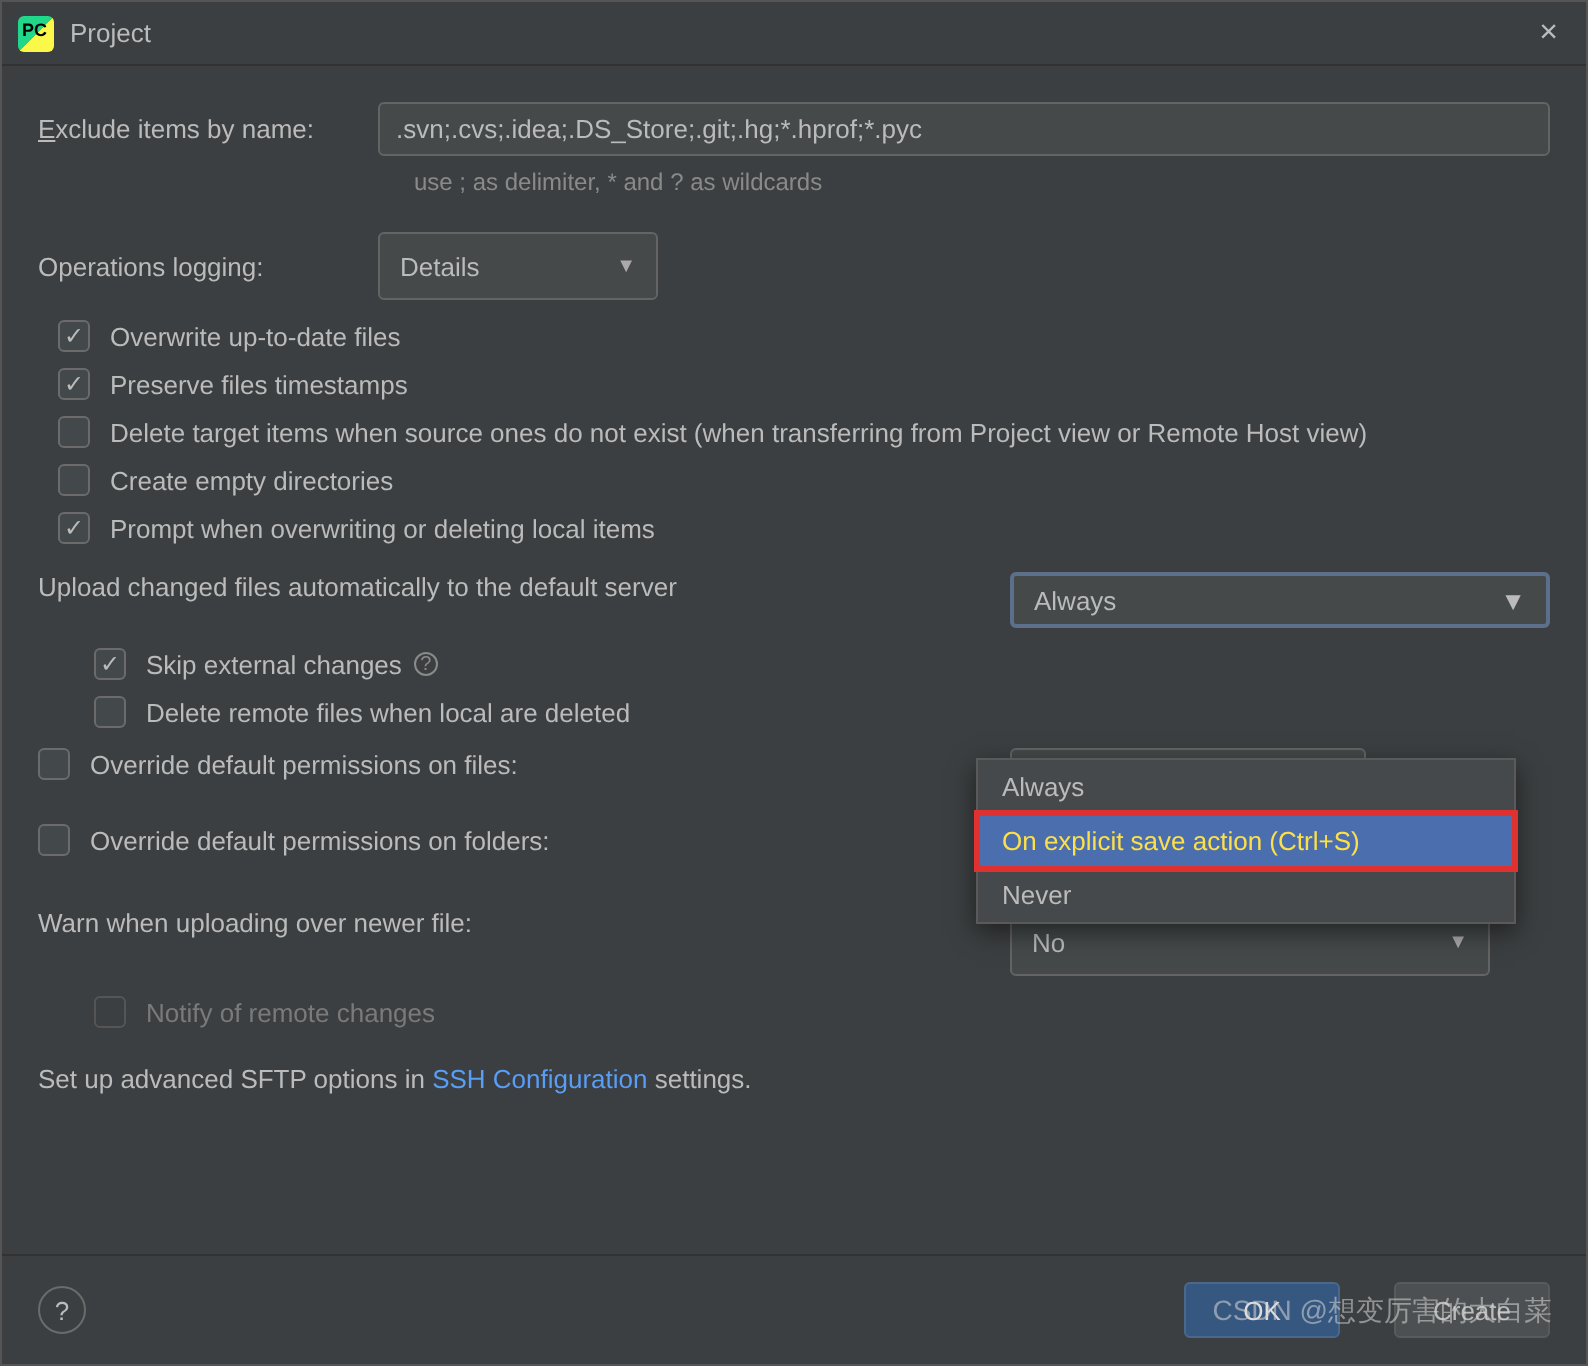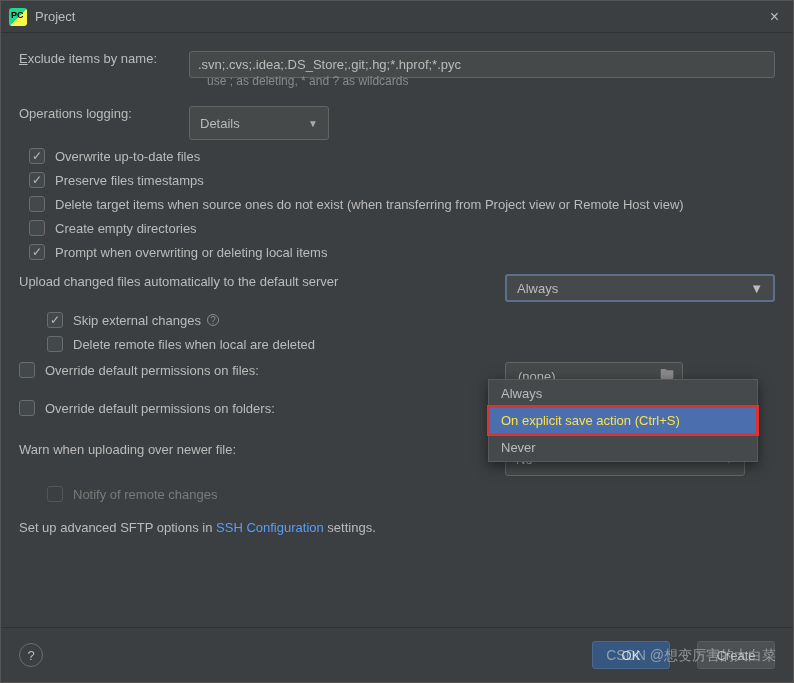--- a/index.html
+++ b/index.html
@@ -38,21 +38,21 @@
   .titlebar .app-icon::after{
     content:"PC"; position:absolute; font-size:9px; font-weight:bold; color:#000; left:2px; top:2px;
   }
   .titlebar .title { flex: 1; color: #bbbbbb; }
   .titlebar .close { color: #bbbbbb; font-size: 16px; cursor: pointer; padding: 0 6px; }
   .content {
     flex: 1;
     padding: 18px 18px 0 18px;
     position: relative;
   }
-  .row { display: flex; }
+  .row { display: flex; align-items: center; margin-bottom: 10px; }
   .row .label { width: 170px; }
   .underline-letter { text-decoration: underline; }
   .text-input {
     flex: 1;
     background: #45494a;
     border: 1px solid #646464;
     color: #bbbbbb;
     padding: 5px 8px;
     border-radius: 3px;
     font-size: 13px;
@@ -214,21 +214,21 @@
   </div>
 
   <div class="content">
 
     <div class="row">
       <div class="label">
         <span class="underline-letter">E</span><span>xclude items by name:</span>
       </div>
       <input class="text-input" value=".svn;.cvs;.idea;.DS_Store;.git;.hg;*.hprof;*.pyc" style="">
     </div>
-    <div class="hint">use ; as deleting, * and ? as wildcards</div>
+    <div class="hint">use ; as delimiter, * and ? as wildcards</div>
 
     <div class="row">
       <div class="label">Operations logging:</div>
       <div class="select small">
         <span>Details</span>
         <span class="arrow">▼</span>
       </div>
     </div>
 
     <div class="checkbox-row">

